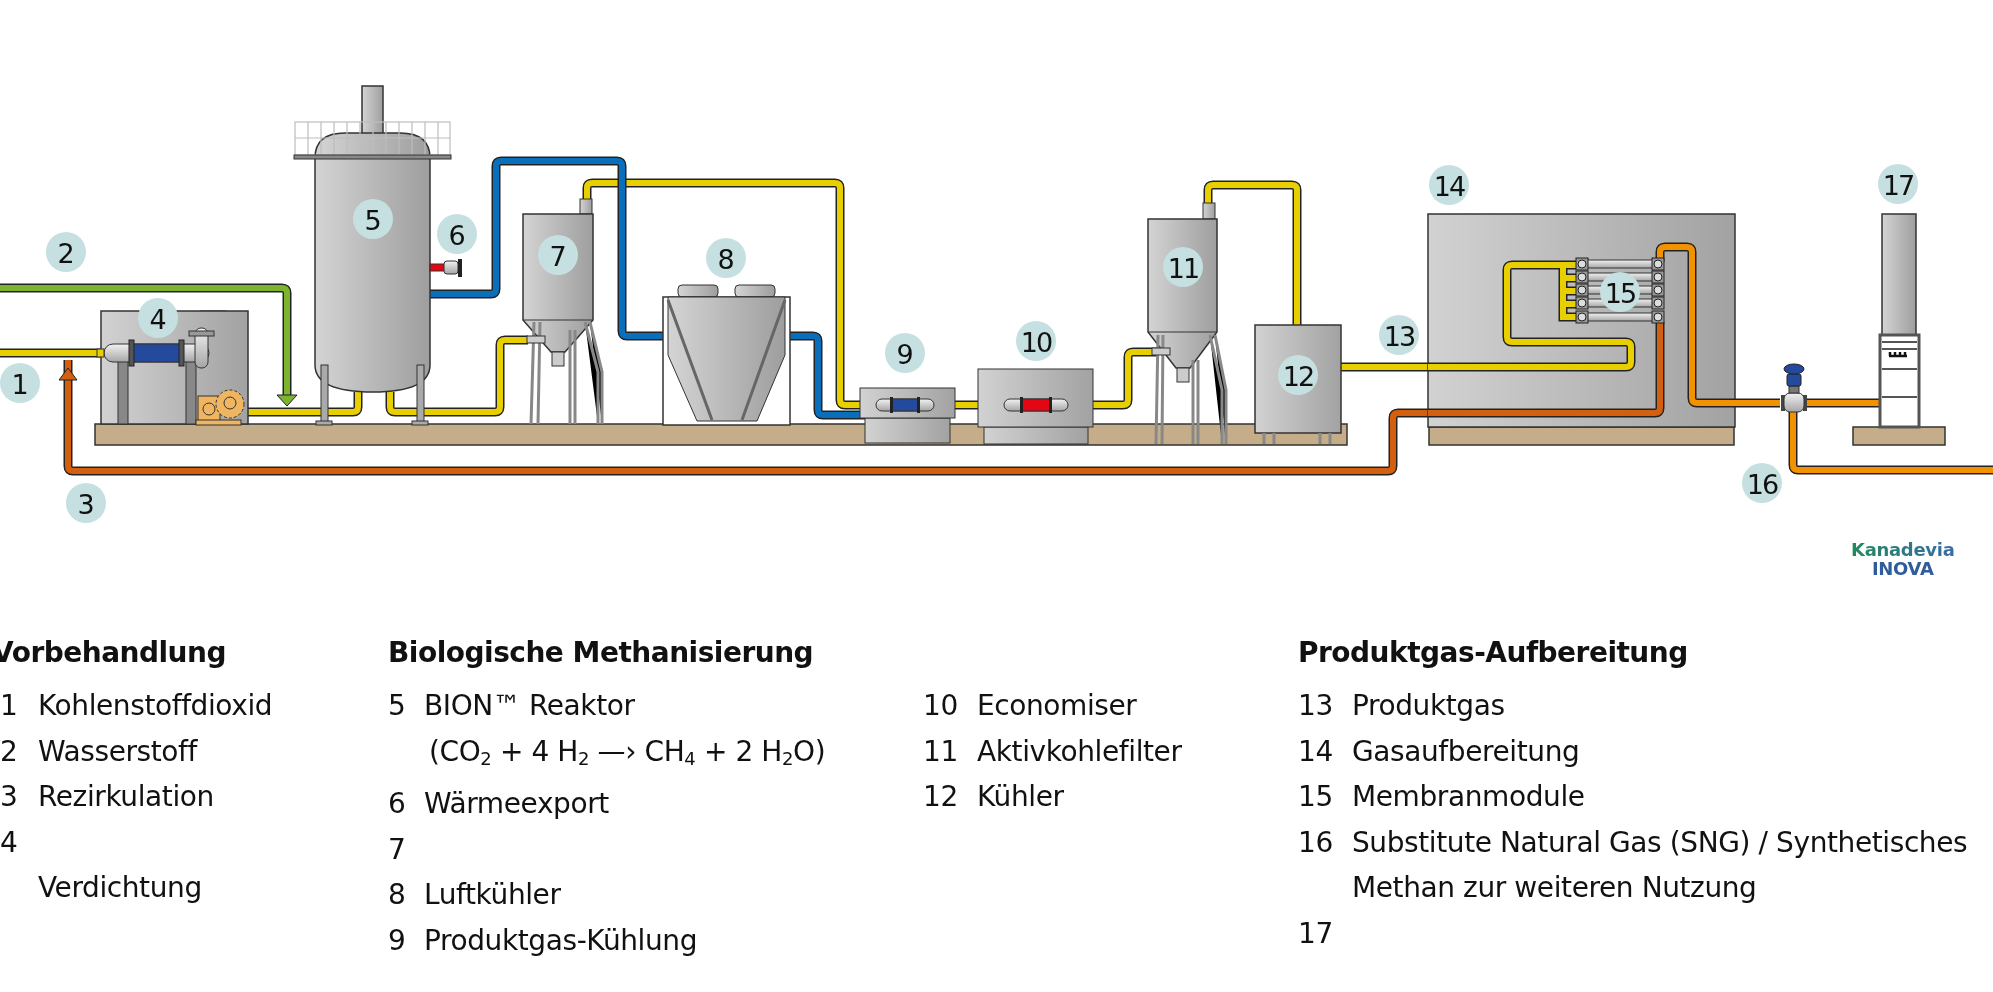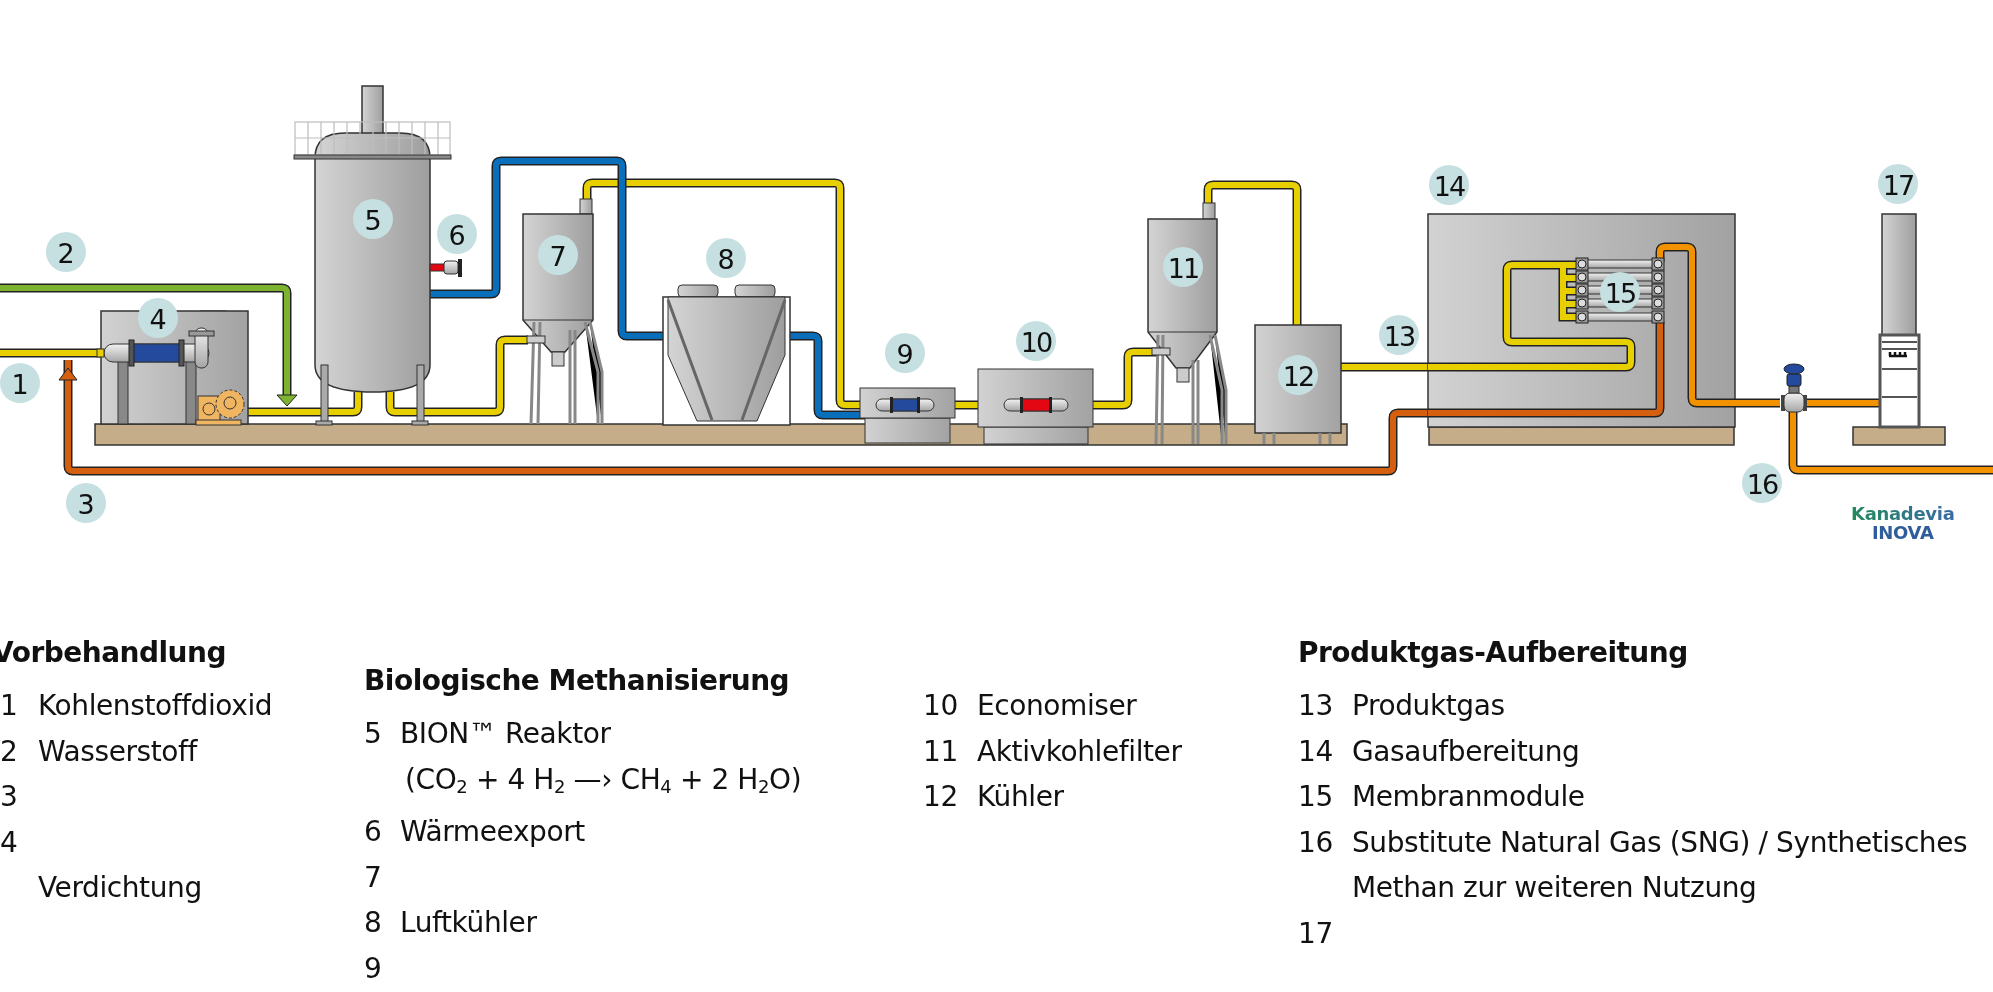--- a/index.html
+++ b/index.html
@@ -1,19 +1,19 @@
 <!DOCTYPE html>
 <html><head>
 <meta charset="utf-8">
 <style>
   html, body { margin:0; padding:0; background:#ffffff; }
   body { width:1993px; height:992px; position:relative; overflow:hidden; font-family:"DejaVu Sans","Liberation Sans",sans-serif; color:#111; }
   #diagram { position:absolute; left:0; top:0; width:1993px; height:600px; }
   .badge-text { font-family:"DejaVu Sans","Liberation Sans",sans-serif; font-size:27px; fill:#111; text-anchor:middle; dominant-baseline:central; }
-  .logo { position:absolute; left:1851px; top:504px; line-height:19px; font-family:"DejaVu Sans","Liberation Sans",sans-serif; font-weight:bold; font-size:18px; letter-spacing:-0.3px; }
+  .logo { position:absolute; left:1851px; top:540px; line-height:19px; font-family:"DejaVu Sans","Liberation Sans",sans-serif; font-weight:bold; font-size:18px; letter-spacing:-0.3px; }
   .logo .l1 { background:linear-gradient(90deg,#23895c,#3a6aa8); -webkit-background-clip:text; background-clip:text; color:transparent; }
   .logo .l2 { color:#2f5c9a; display:block;text-align:center; }
   .legend-col { position:absolute; top:638px; font-size:28px; line-height:45.5px; }
   .legend-col h3 { margin:0; font-size:28px; font-weight:bold; line-height:30px; margin-bottom:15px; white-space:nowrap; letter-spacing:-0.5px; }
   .row { display:flex; white-space:nowrap; letter-spacing:-0.4px; }
   .num { display:inline-block; }
   .lbl { display:inline-block; }
   .formula sub { font-size:18px; vertical-align:-4px; }
 </style>
 </head>
@@ -321,31 +321,32 @@
   <div class="row">
       <span class="num" style="width:38px;padding-left:8px;">1</span>
       <span class="lbl">Kohlenstoffdioxid</span>
     </div>
   <div class="row">
       <span class="num" style="width:38px;padding-left:8px;">2</span>
       <span class="lbl">Wasserstoff</span>
     </div>
   <div class="row">
       <span class="num" style="width:38px;padding-left:8px;">3</span>
+      <span class="lbl">Rezirkulation</span>
     </div>
   <div class="row">
       <span class="num" style="width:38px;padding-left:8px;">4</span>
     </div>
   <div class="row">
       <span class="num" style="width:38px;padding-left:8px;"></span>
       <span class="lbl">Verdichtung</span>
     </div>
 </div>
 
-<div class="legend-col" style="left:364px;margin-top:28px;">
+<div class="legend-col" style="left:388px;">
   <h3>Biologische Methanisierung</h3>
   <div class="row">
       <span class="num" style="width:36px;">5</span>
       <span class="lbl">BION™ Reaktor</span>
     </div>
   <div class="row formula">
       <span class="num" style="width:41px;"></span>
       <span class="lbl"><span>(CO</span><sub>2</sub><span> + 4 H</span><sub>2</sub><span> —› CH</span><sub>4</sub><span> + 2 H</span><sub>2</sub><span>O)</span></span>
     </div>
   <div class="row">
@@ -354,20 +355,21 @@
     </div>
   <div class="row">
       <span class="num" style="width:36px;">7</span>
     </div>
   <div class="row">
       <span class="num" style="width:36px;">8</span>
       <span class="lbl">Luftkühler</span>
     </div>
   <div class="row">
       <span class="num" style="width:36px;">9</span>
+      <span class="lbl">Produktgas-Kühlung</span>
     </div>
 </div>
 
 <div class="legend-col" style="left:923px;">
   <h3>&nbsp;</h3>
   <div class="row">
       <span class="num" style="width:54px;">10</span>
       <span class="lbl">Economiser</span>
     </div>
   <div class="row">

